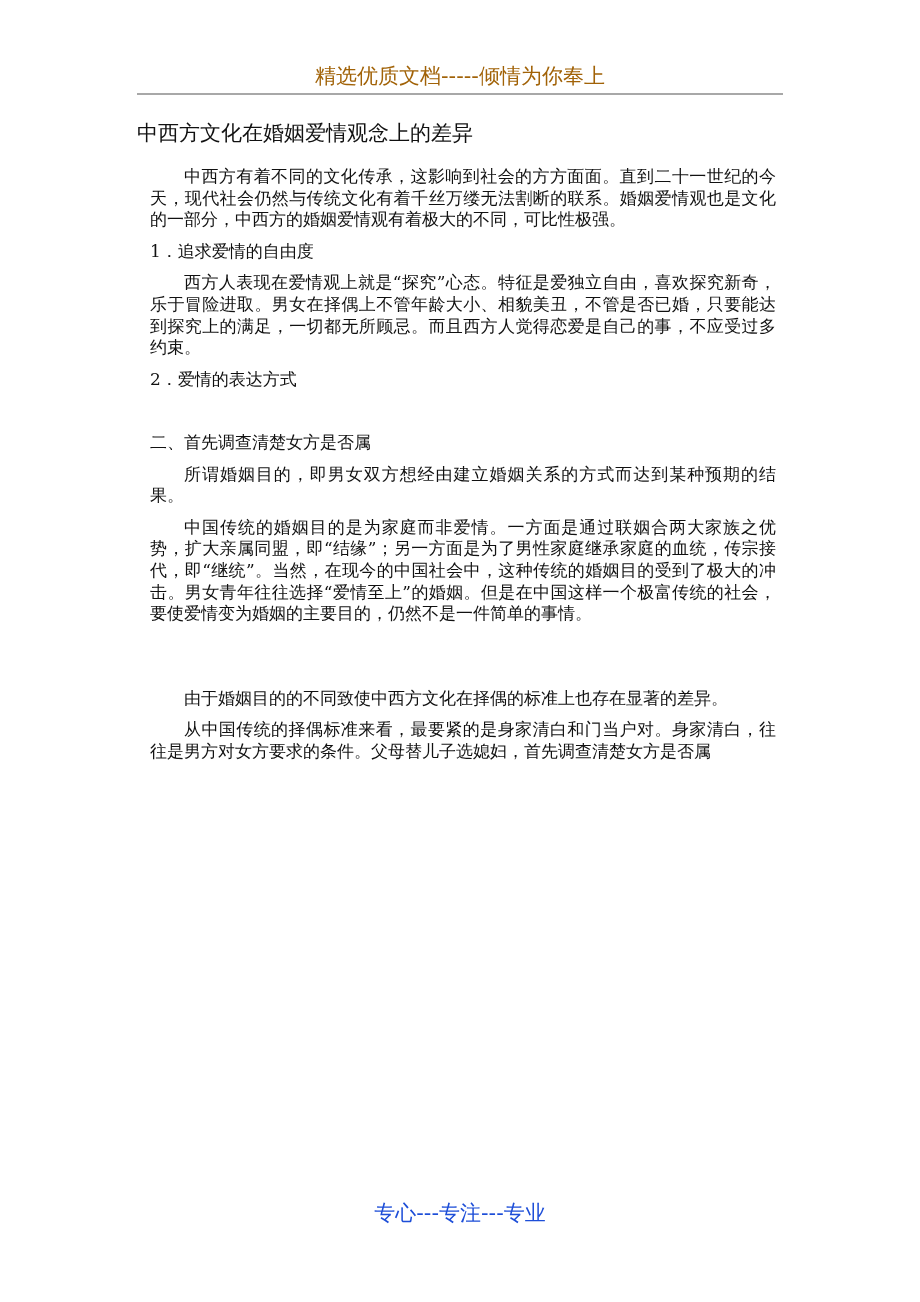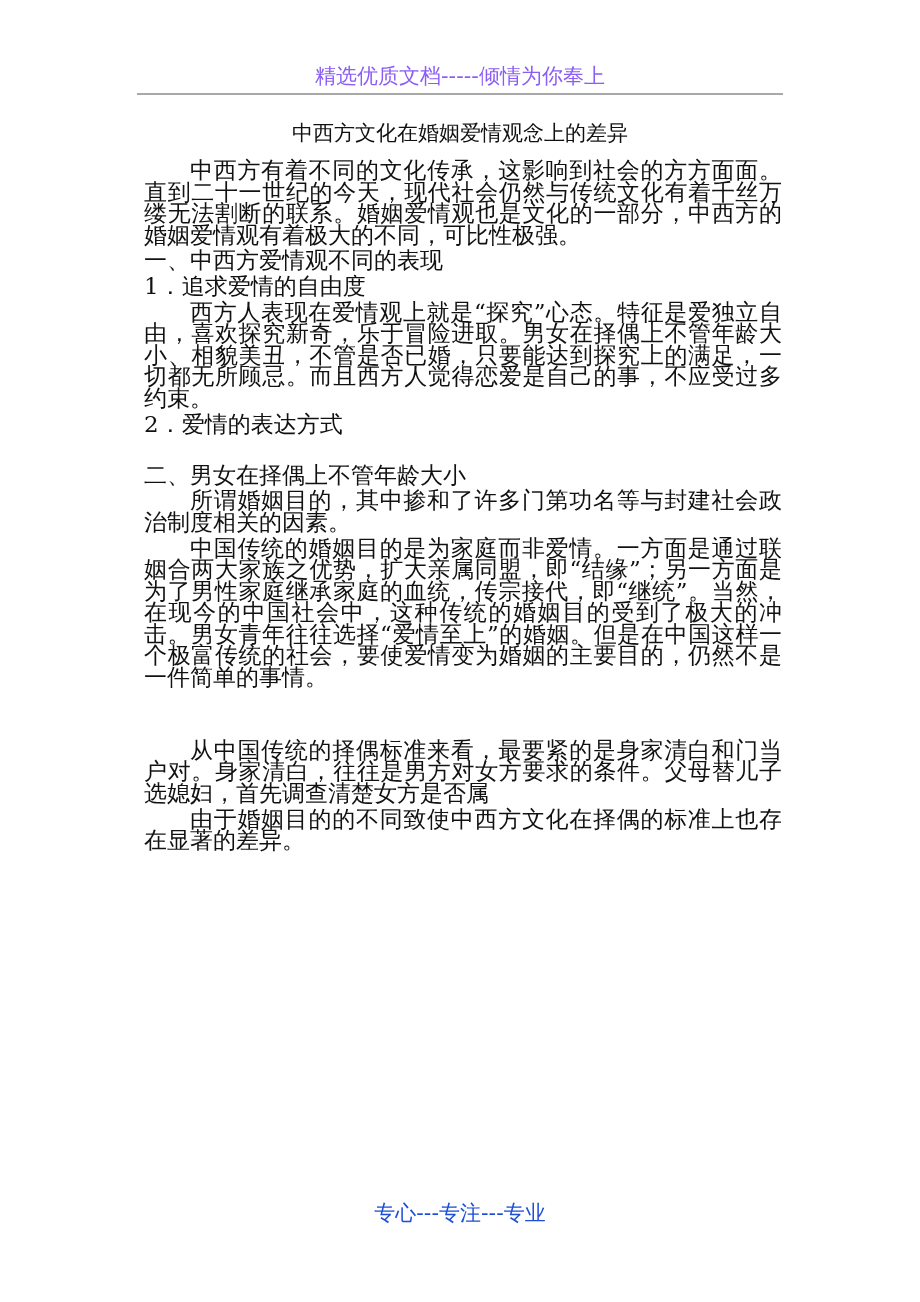--- a/index.html
+++ b/index.html
@@ -1,57 +1,56 @@
 <!DOCTYPE html>
 <html><head>
 <meta charset="utf-8">
 <style>
   html, body { margin: 0; padding: 0; background: #ffffff; }
   body { width: 920px; height: 1302px; position: relative; overflow: hidden;
          font-family: "DejaVu Serif", "Liberation Serif", serif; color: #111; }
   .page-header { position: absolute; left: 137px; top: 62px; width: 646px; text-align: center;
-                 font-family: "DejaVu Sans", "Liberation Sans", sans-serif; font-size: 21px; color: #8b5cf6;
+                 font-family: "DejaVu Sans", "Liberation Sans", sans-serif; font-size: 21px; color: #a16207;
                  letter-spacing: 0px; line-height: 28px; }
   .header-rule { position: absolute; left: 137px; top: 93px; width: 646px; height: 0;
                  border-top: 2px solid #a8a8a8; }
-  .doc-title { position: absolute; left: 137px; top: 118px; width: 646px; text-align: center;
+  .doc-title { position: absolute; left: 137px; top: 118px; width: 646px; 
                font-size: 21px; line-height: 30px; color: #111; }
   .content { position: absolute; left: 140px; top: 156px; width: 646px; }
-  .content p { margin: 4px; font-size: 23px; line-height: 21.6px; text-align: justify; text-justify: inter-ideograph; }
+  .content p { margin: 10px; font-size: 17px; line-height: 21.6px; text-align: justify; text-justify: inter-ideograph; }
   .content p.indent { text-indent: 2em; }
   .content p.heading { text-indent: 0; }
   .content .blank { height: 21.6px; }
   .page-footer { position: absolute; left: 137px; top: 1199px; width: 646px; text-align: center;
                  font-family: "DejaVu Sans", "Liberation Sans", sans-serif; font-size: 21px; color: #1d4ed8; line-height: 28px; }
 </style>
 </head>
 <body>
 
 <div class="page-header">精选优质文档-----倾情为你奉上</div>
 <div class="header-rule"></div>
 
 <div class="doc-title">中西方文化在婚姻爱情观念上的差异</div>
 
 <div class="content">
   <p class="indent">中西方有着不同的文化传承，这影响到社会的方方面面。直到二十一世纪的今天，现代社会仍然与传统文化有着千丝万缕无法割断的联系。婚姻爱情观也是文化的一部分，中西方的婚姻爱情观有着极大的不同，可比性极强。</p>
 
-  <p class="heading">一、中西方爱情观不同的表现</p>
   <p class="heading">1．追求爱情的自由度</p>
   <p class="indent">西方人表现在爱情观上就是“探究”心态。特征是爱独立自由，喜欢探究新奇，乐于冒险进取。男女在择偶上不管年龄大小、相貌美丑，不管是否已婚，只要能达到探究上的满足，一切都无所顾忌。而且西方人觉得恋爱是自己的事，不应受过多约束。</p>
 
   <p class="heading">2．爱情的表达方式</p>
 
   <div class="blank"></div>
 
-  <p class="heading">二、男女在择偶上不管年龄大小</p>
-  <p class="indent">所谓婚姻目的，其中掺和了许多门第功名等与封建社会政治制度相关的因素。</p>
+  <p class="heading">二、首先调查清楚女方是否属</p>
+  <p class="indent">所谓婚姻目的，即男女双方想经由建立婚姻关系的方式而达到某种预期的结果。</p>
   <p class="indent">中国传统的婚姻目的是为家庭而非爱情。一方面是通过联姻合两大家族之优势，扩大亲属同盟，即“结缘”；另一方面是为了男性家庭继承家庭的血统，传宗接代，即“继统”。当然，在现今的中国社会中，这种传统的婚姻目的受到了极大的冲击。男女青年往往选择“爱情至上”的婚姻。但是在中国这样一个极富传统的社会，要使爱情变为婚姻的主要目的，仍然不是一件简单的事情。</p>
 
   <div class="blank"></div>
 
 
   <div class="blank"></div>
 
+  <p class="indent">由于婚姻目的的不同致使中西方文化在择偶的标准上也存在显著的差异。</p>
   <p class="indent">从中国传统的择偶标准来看，最要紧的是身家清白和门当户对。身家清白，往往是男方对女方要求的条件。父母替儿子选媳妇，首先调查清楚女方是否属</p>
-  <p class="indent">由于婚姻目的的不同致使中西方文化在择偶的标准上也存在显著的差异。</p>
 </div>
 
 <div class="page-footer">专心---专注---专业</div>
 
 </body></html>

